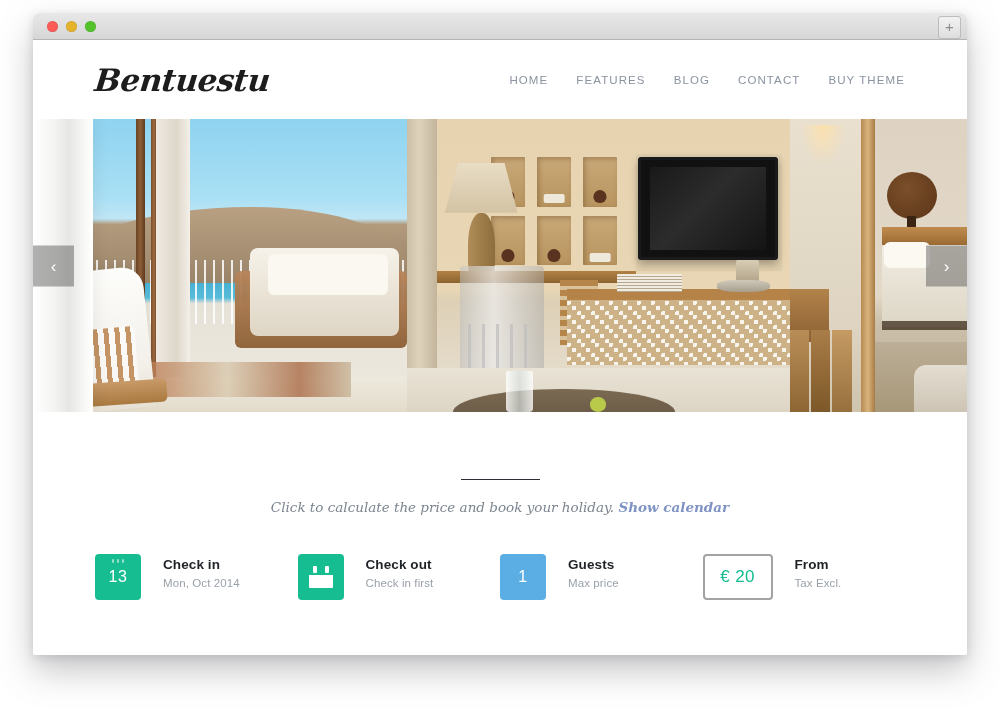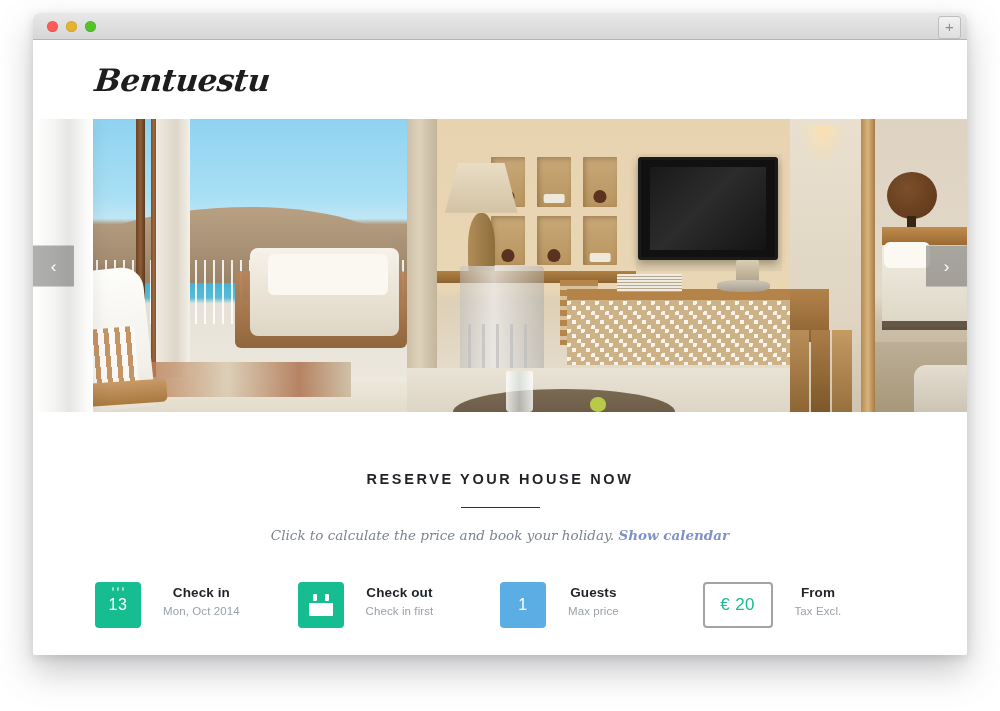--- a/index.html
+++ b/index.html
@@ -457,21 +457,20 @@
     font-weight: bold;
   }
 
   
   .booking-row {
     display: flex;
     margin-top: 39px;
     padding: 0 62px 0 62px;
     box-sizing: border-box;
     gap: 0;
-    text-align: center;
   }
   .booking-item {
     display: flex;
     align-items: flex-start;
     width: 25%;
   }
   .widget-box {
     width: 46px;
     height: 46px;
     border-radius: 4px;
@@ -576,20 +575,27 @@
         <span class="light yellow"></span>
         <span class="light green"></span>
       </div>
       <div class="newtab">+</div>
     </div>
 
     <div class="viewport">
 
       <header class="site-header">
         <div class="logo">Bentuestu</div>
+        <nav class="main-nav">
+          <a class="nav-link">HOME</a>
+          <a class="nav-link">FEATURES</a>
+          <a class="nav-link">BLOG</a>
+          <a class="nav-link">CONTACT</a>
+          <a class="nav-link">BUY THEME</a>
+        </nav>
       </header>
 
       <section class="hero">
         <div class="hero-scene">
 
           <div class="balcony">
             <div class="hill"></div>
             <div class="sea-rail"></div>
             <div class="door-frame"></div>
             <div class="door-frame2"></div>
@@ -663,21 +669,20 @@
             <div class="wood-block b3"></div>
             <div class="armchair-corner"></div>
           </div>
         </div>
 
         <div class="slider-arrow prev">‹</div>
         <div class="slider-arrow next">›</div>
       </section>
 
       <section class="reserve">
-        <h2 class="reserve-title">RESERVE YOUR HOUSE NOW</h2>
         <div class="reserve-divider"></div>
         <p class="reserve-sub">
           <span>Click to calculate the price and book your holiday.</span>
           <a class="link">Show calendar</a>
         </p>
 
         <div class="booking-row">
 
           <div class="booking-item">
             <div class="widget-box teal">

